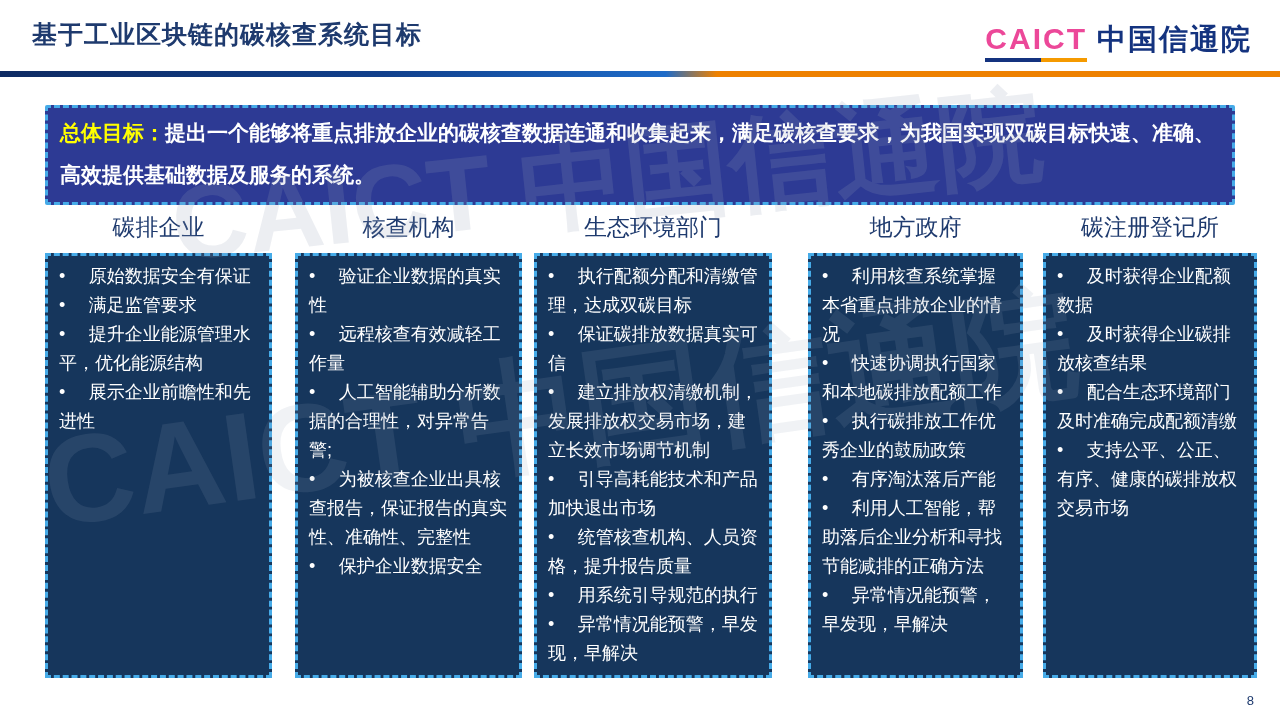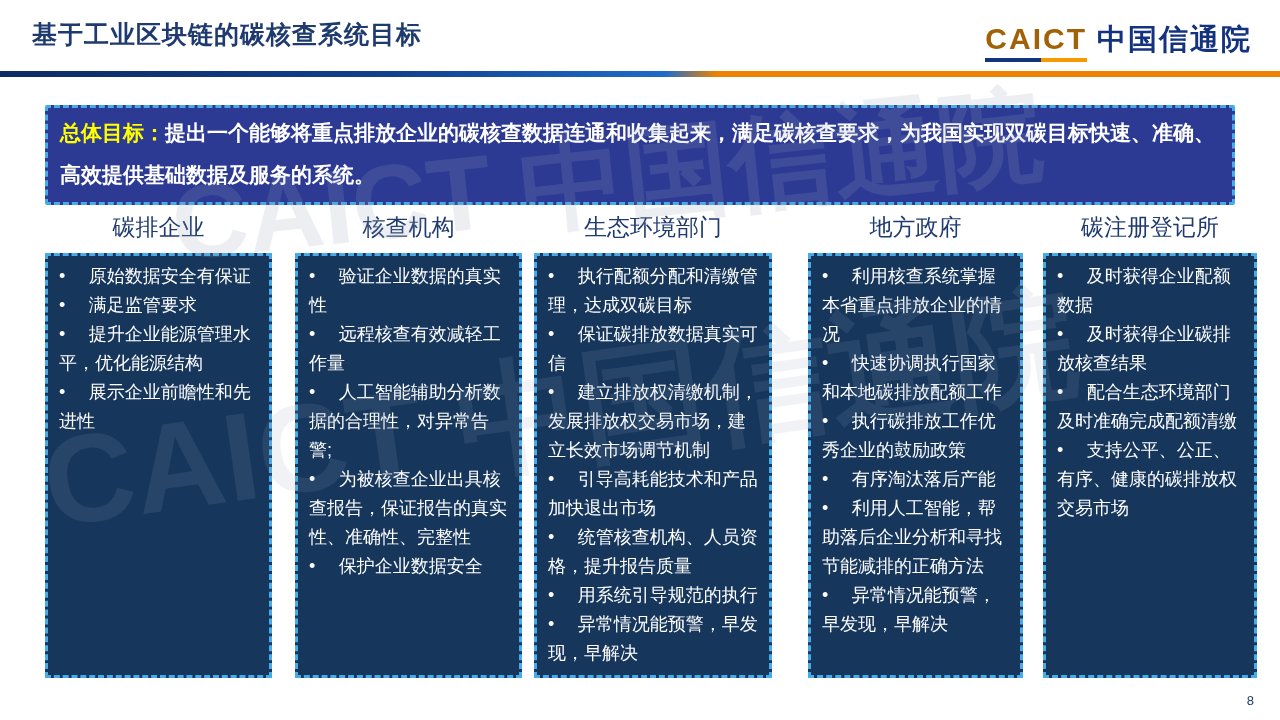--- a/index.html
+++ b/index.html
@@ -18,21 +18,21 @@
     font-size: 25px; font-weight: 800; color: #1E3A6E;
     letter-spacing: 1px;
   }
   .logo {
     position: absolute; right: 28px; top: 20px;
     display: flex; align-items: baseline; gap: 10px;
   }
   .logo-acronym {
     display: inline-block;
     font-size: 30px; font-weight: 800; font-style: normal;
-    color: #a16207; letter-spacing: 2px;
+    color: #ec4899; letter-spacing: 2px;
     padding-bottom: 2px;
     border-bottom: 4px solid;
     border-image: linear-gradient(to right, #14337F 55%, #F59A00 55%) 1;
   }
   .logo-name {
     font-size: 29px; font-weight: 700; color: #14337F;
     letter-spacing: 2px;
   }
   .divider {
     position: absolute; left: 0; top: 71px; width: 1280px; height: 6px;

